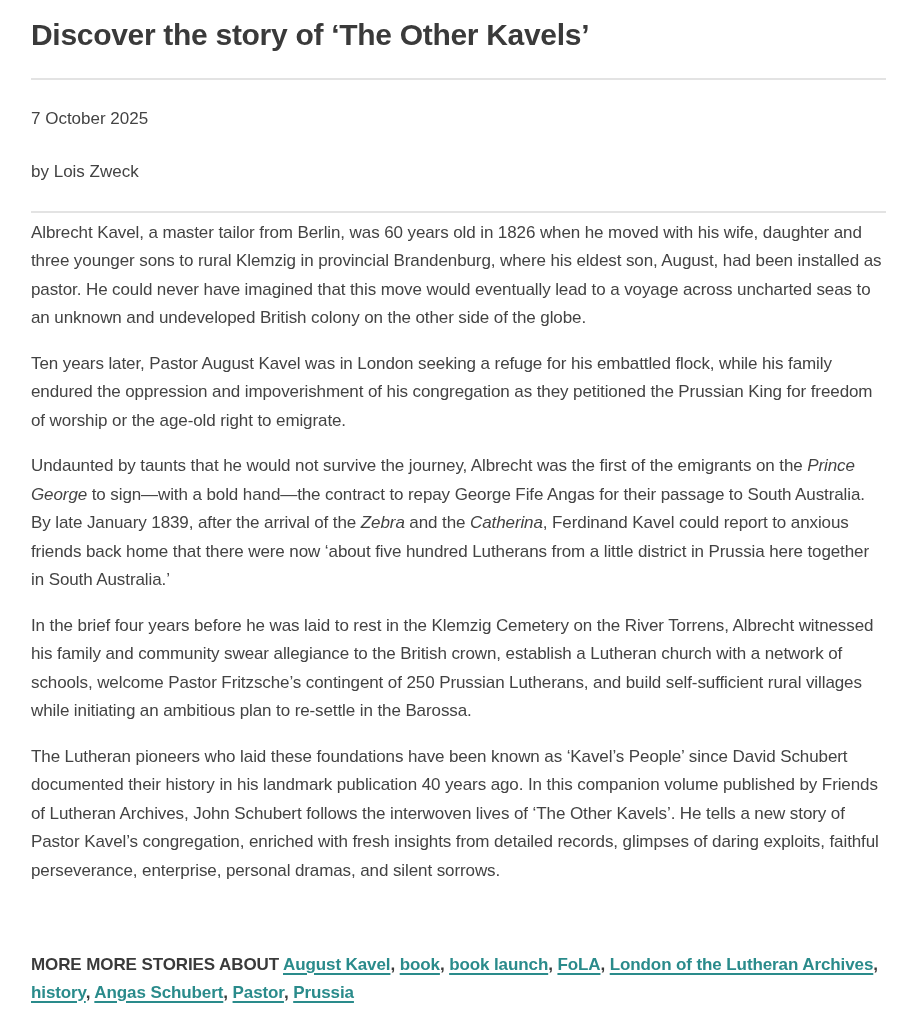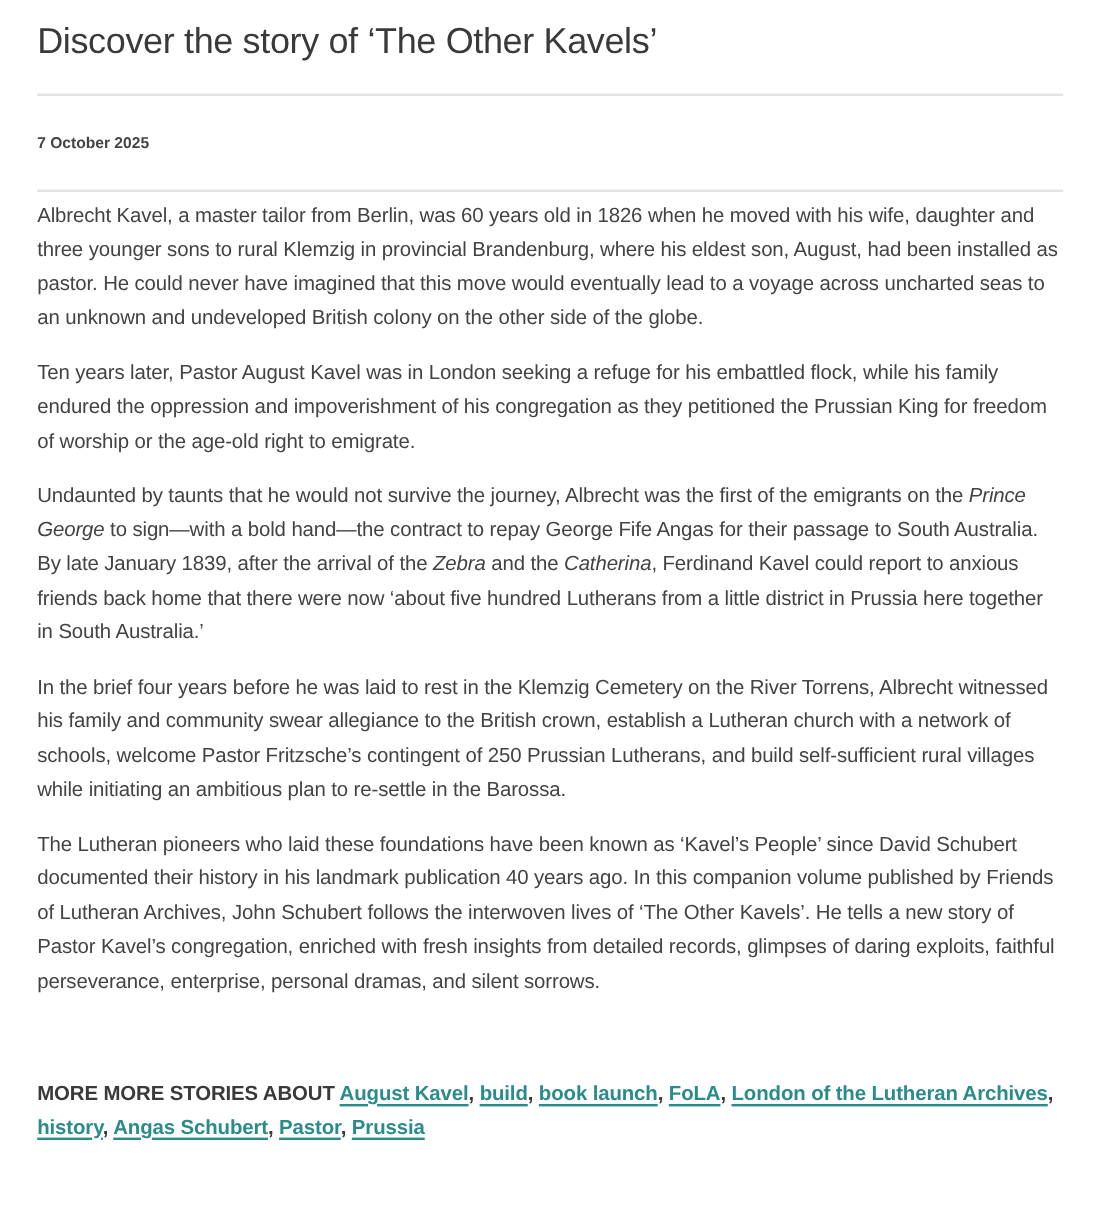--- a/index.html
+++ b/index.html
@@ -14,37 +14,36 @@
     width: 916px;
     font-family: "Liberation Sans", "DejaVu Sans", sans-serif;
     color: var(--body);
   }
   .article {
     padding: 16px 30px 40px 31px;
   }
   h1.page-title {
     font-size: 30px;
     line-height: 1.25;
-    font-weight: 400;
+    font-weight: 700;
     color: var(--heading);
     letter-spacing: -0.3px;
     margin-bottom: 24px;
   }
   hr.rule {
     border: none;
     height: 2px;
     background: var(--divider);
     margin: 0;
   }
   p.meta-line {
-    font-size: 13px;
+    font-size: 17px;
     line-height: 28px;
     margin: 25px 0;
     color: var(--body);
-    font-weight: bold;
   }
   .article-body { margin-top: 6px; }
   .article-body p {
     font-size: 17px;
     line-height: 28.5px;
     margin-bottom: 17px;
     color: var(--body);
     letter-spacing: -0.1px;
   }
   .article-body p em { font-style: italic; }
@@ -67,25 +66,26 @@
 </head>
 <body>
 
 <main class="article">
   <h1 class="page-title">Discover the story of ‘The Other Kavels’</h1>
 
   <hr class="rule">
 
   <p class="meta-line">7 October 2025</p>
 
+  <p class="meta-line">by Lois Zweck</p>
 
   <hr class="rule">
 
   <div class="article-body">
       <p><span>Albrecht Kavel, a master tailor from Berlin, was 60 years old in 1826 when he moved with his wife, daughter and three younger sons to rural Klemzig in provincial Brandenburg, where his eldest son, August, had been installed as pastor. He could never have imagined that this move would eventually lead to a voyage across uncharted seas to an unknown and undeveloped British colony on the other side of the globe.</span></p>
       <p><span>Ten years later, Pastor August Kavel was in London seeking a refuge for his embattled flock, while his family endured the oppression and impoverishment of his congregation as they petitioned the Prussian King for freedom of worship or the age-old right to emigrate.</span></p>
       <p><span>Undaunted by taunts that he would not survive the journey, Albrecht was the first of the emigrants on the </span><em>Prince George</em><span> to sign—with a bold hand—the contract to repay George Fife Angas for their passage to South Australia. By late January 1839, after the arrival of the </span><em>Zebra</em><span> and the </span><em>Catherina</em><span>, Ferdinand Kavel could report to anxious friends back home that there were now ‘about five hundred Lutherans from a little district in Prussia here together in South Australia.’</span></p>
       <p><span>In the brief four years before he was laid to rest in the Klemzig Cemetery on the River Torrens, Albrecht witnessed his family and community swear allegiance to the British crown, establish a Lutheran church with a network of schools, welcome Pastor Fritzsche’s contingent of 250 Prussian Lutherans, and build self-sufficient rural villages while initiating an ambitious plan to re-settle in the Barossa.</span></p>
       <p><span>The Lutheran pioneers who laid these foundations have been known as ‘Kavel’s People’ since David Schubert documented their history in his landmark publication 40 years ago. In this companion volume published by Friends of Lutheran Archives, John Schubert follows the interwoven lives of ‘The Other Kavels’. He tells a new story of Pastor Kavel’s congregation, enriched with fresh insights from detailed records, glimpses of daring exploits, faithful perseverance, enterprise, personal dramas, and silent sorrows.</span></p>
     </div>
 
-  <p class="tags-section"><strong>MORE MORE STORIES ABOUT</strong><span> <a href="#">August Kavel</a>, <a href="#">build</a>, <a href="#">book launch</a>, <a href="#">FoLA</a>, <a href="#">London of the Lutheran Archives</a>, <a href="#">history</a>, <a href="#">Angas Schubert</a>, <a href="#">Pastor</a>, <a href="#">Prussia</a></span></p>
+  <p class="tags-section"><strong>MORE MORE STORIES ABOUT</strong><span> <a href="#">August Kavel</a>, <a href="#">book</a>, <a href="#">book launch</a>, <a href="#">FoLA</a>, <a href="#">London of the Lutheran Archives</a>, <a href="#">history</a>, <a href="#">Angas Schubert</a>, <a href="#">Pastor</a>, <a href="#">Prussia</a></span></p>
 </main>
 
 </body></html>

